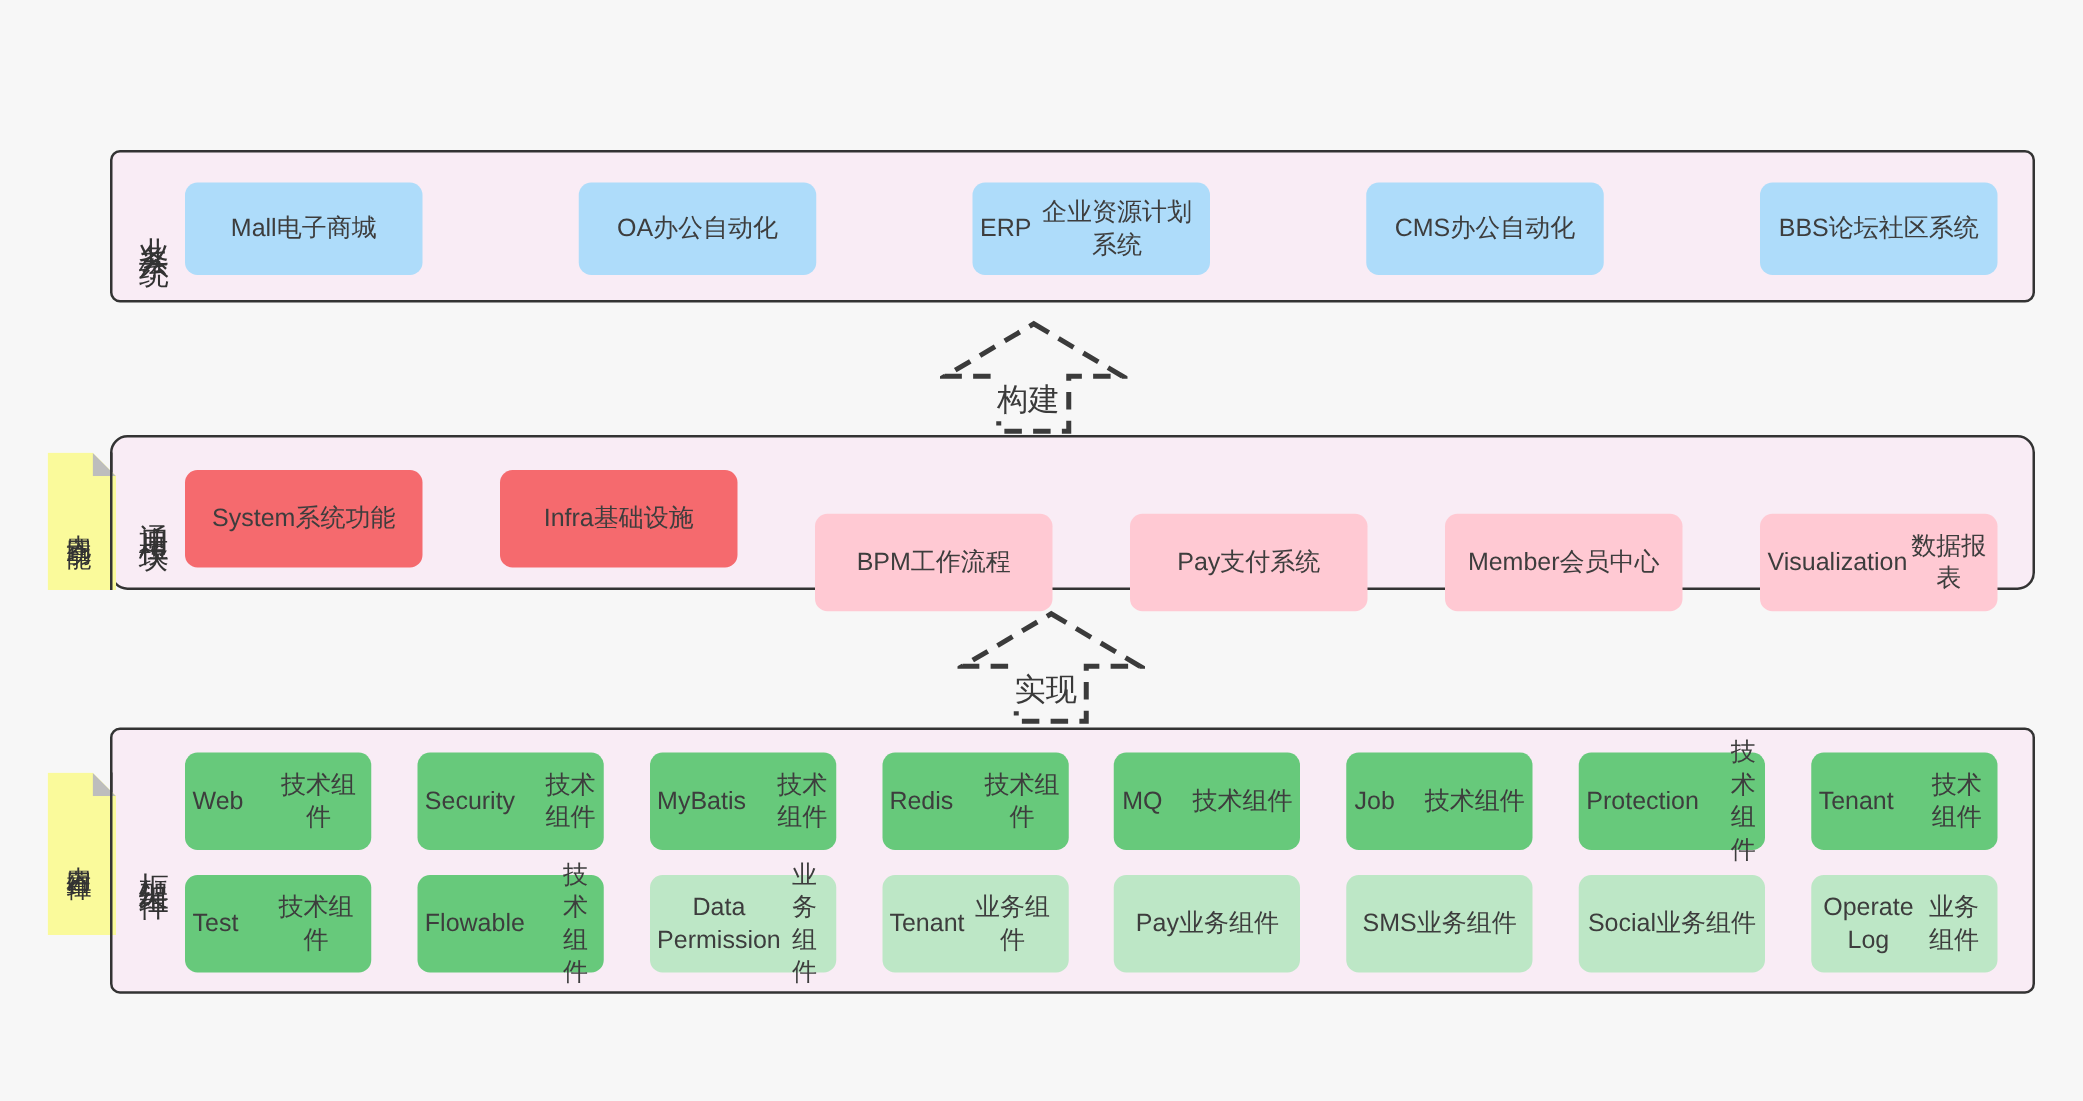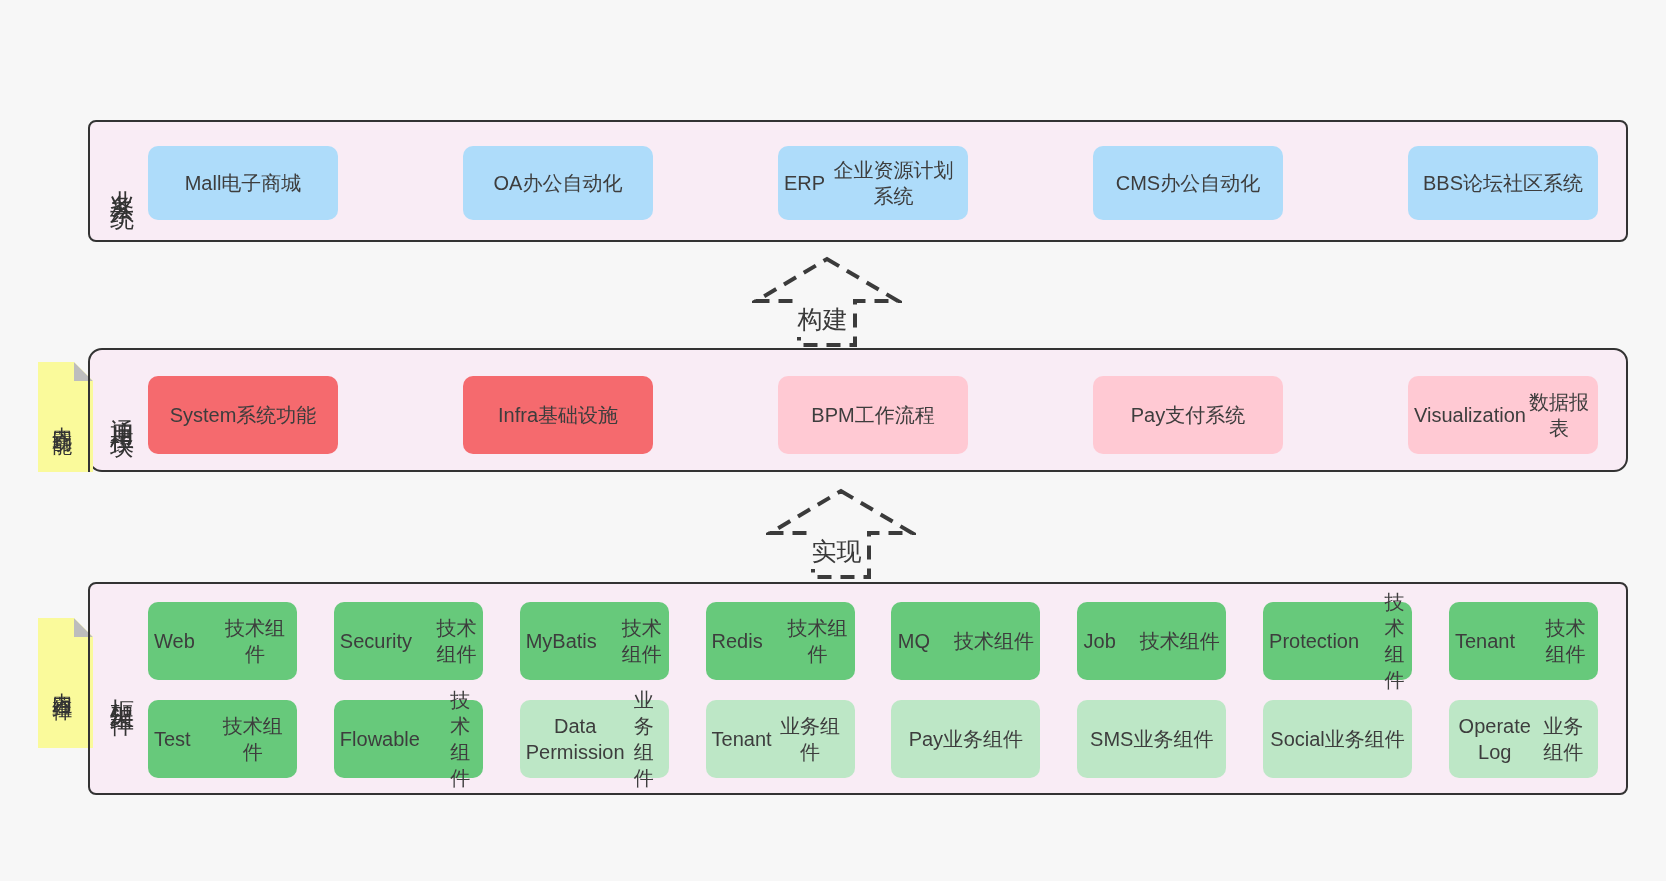--- a/index.html
+++ b/index.html
@@ -60,21 +60,21 @@
     font-size:20px;
     line-height:26px;
     padding:2px 6px;
     color:#3d3d3d;
   }
   #band-modules .box   { height:78px; }
   #band-framework .box { width:149px; height:78px; }
 
   .blue   { background:#aedcfa; }
   .red    { background:#f56a6e; }
-  .pink   { background:#ffc9d3; }
+  .pink   { background:#ffc9d3;margin-top:35px; }
   .green  { background:#67c97b;gap:24px; }
   .lgreen { background:#bde7c6; }
 
   
   .sticky {
     position:absolute;
     left:38px;
     width:55px;
     background:#fafa9b;
     z-index:3;
@@ -186,20 +186,24 @@
       </div>
       <div class="box pink">
         <div>BPM</div>
         <div>工作流程</div>
       </div>
       <div class="box pink">
         <div>Pay</div>
         <div>支付系统</div>
       </div>
       <div class="box pink">
+        <div>Member</div>
+        <div>会员中心</div>
+      </div>
+      <div class="box pink">
         <div>Visualization</div>
         <div>数据报表</div>
       </div>
     </div>
   </div>
 
   <div class="arrow" id="arrow-implement">
     <svg viewBox="0 0 150 92">
       <polygon points="75,3 146,45 103,45 103,89 47,89 47,45 4,45" fill="none" stroke="#3b3b3b" stroke-width="4" stroke-dasharray="14 9"></polygon>
     </svg>

